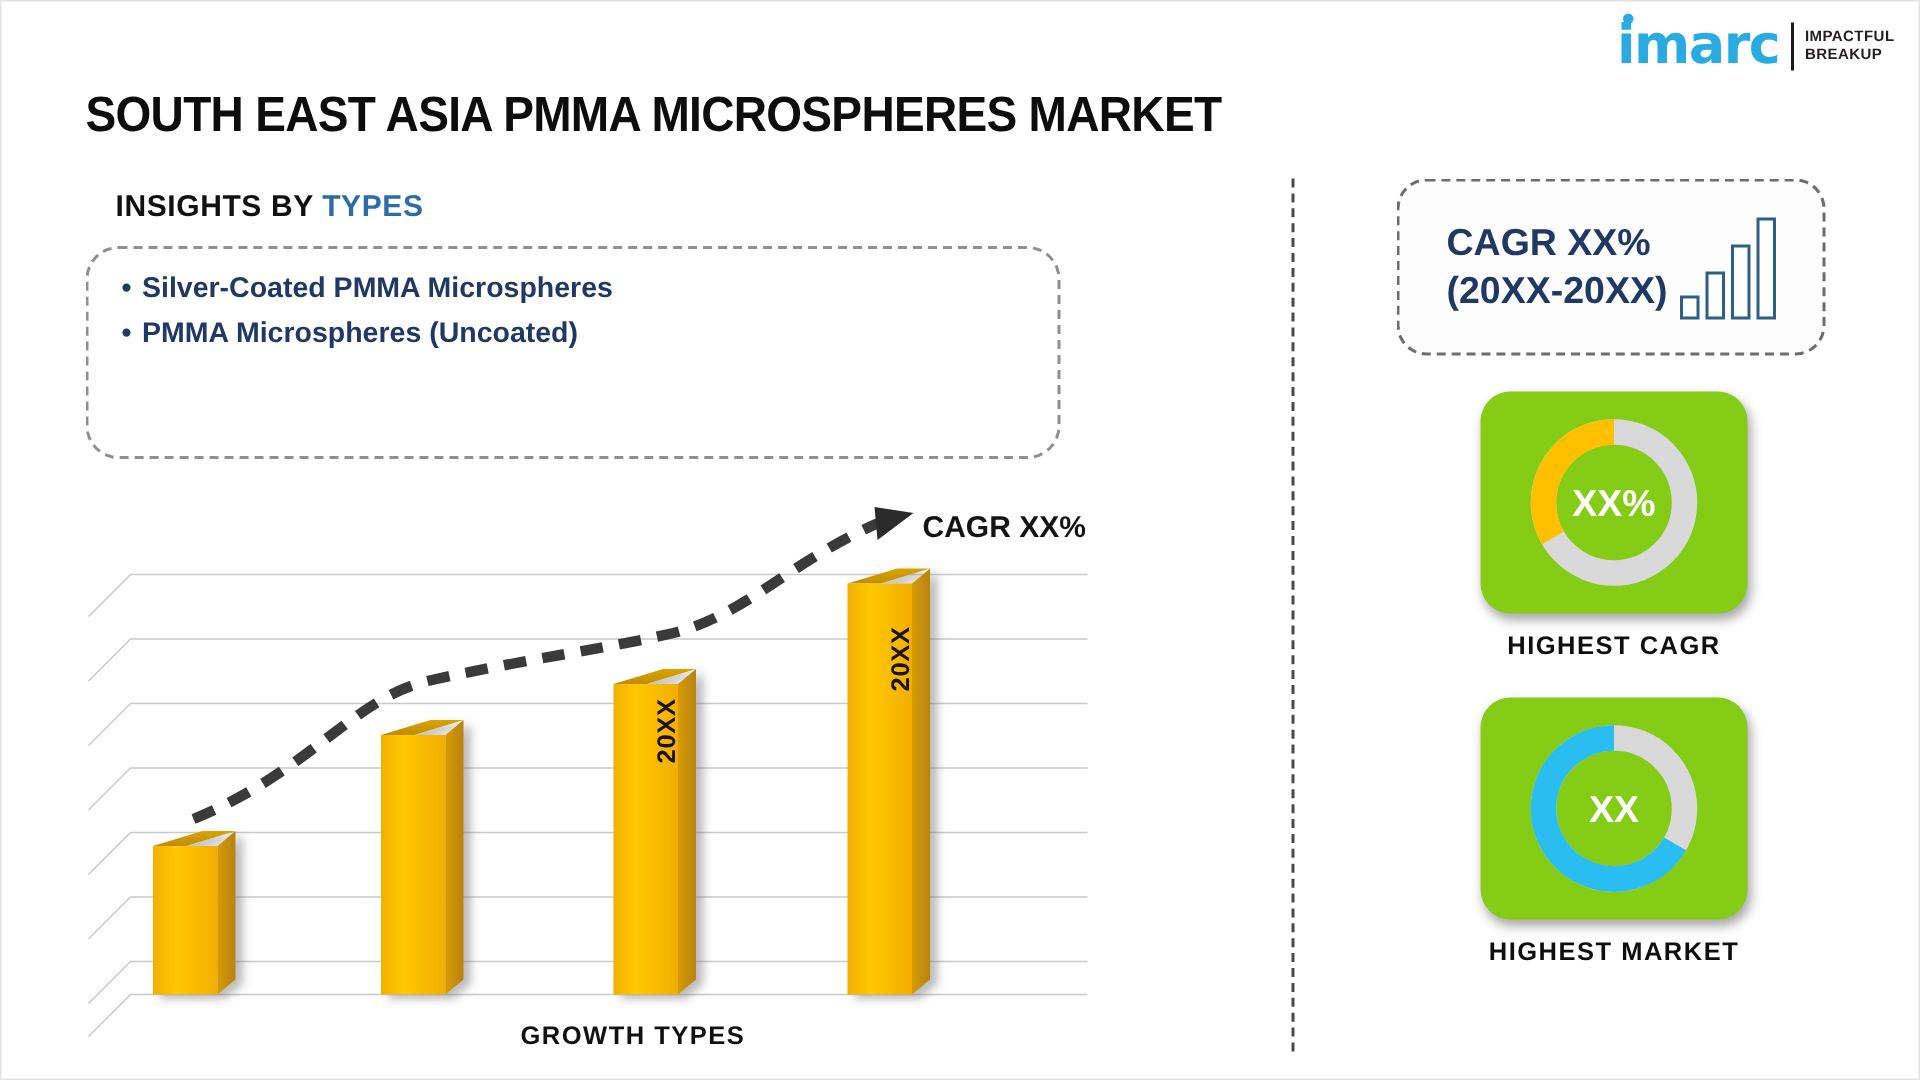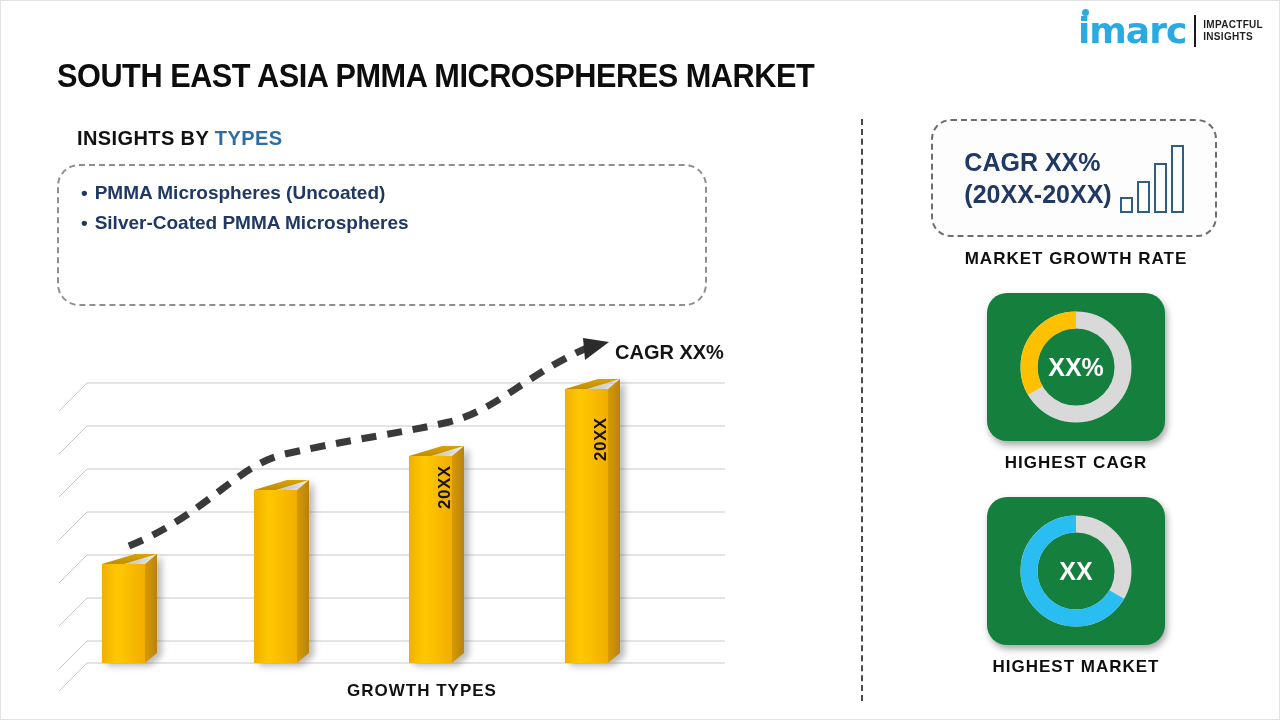--- a/index.html
+++ b/index.html
@@ -221,21 +221,21 @@
     letter-spacing: 1px;
     color: #0f0f0f;
     margin-top: 12px;
     white-space: nowrap;
   }
 
   .donut-tile {
     width: 178px;
     height: 148px;
     margin: 0 auto;
-    background: #15803d;
+    background: #84cc16;
     border-radius: 20px;
     display: flex;
     align-items: center;
     justify-content: center;
     box-shadow: 2px 4px 7px rgba(0,0,0,0.35);
   }
   .donut-tile svg { display: block; }
   .donut-value {
     font-weight: bold;
     font-size: 25px;
@@ -249,34 +249,34 @@
 <div id="page">
 
   <div id="logo">
     <div class="mark">
       <span class="dot"></span>
       <span>imarc</span>
     </div>
     <div class="divider"></div>
     <div class="tag">
       <div>IMPACTFUL</div>
-      <div>INSIGHTS</div>
+      <div>BREAKUP</div>
     </div>
   </div>
 
   <div id="title">SOUTH EAST ASIA PMMA MICROSPHERES MARKET</div>
 
   <div id="breakup-heading">
     <span>INSIGHTS BY </span><span class="accent">TYPES</span>
   </div>
 
   <div id="types-box">
     <ul id="types-list">
+      <li>Silver-Coated PMMA Microspheres</li>
       <li>PMMA Microspheres (Uncoated)</li>
-      <li>Silver-Coated PMMA Microspheres</li>
     </ul>
   </div>
 
   <div id="chart">
     <svg width="700" height="380" viewBox="0 0 700 380">
       <defs>
         <linearGradient id="barFront" x1="0" y1="0" x2="1" y2="0">
           <stop offset="0%" stop-color="#F0B000"></stop>
           <stop offset="35%" stop-color="#FFC805"></stop>
           <stop offset="100%" stop-color="#F2AE00"></stop>
@@ -351,21 +351,20 @@
         <div>CAGR XX%</div>
         <div>(20XX-20XX)</div>
       </div>
       <div id="cagr-bars">
         <i style="height:16px;"></i>
         <i style="height:32px;"></i>
         <i style="height:50px;"></i>
         <i style="height:68px;"></i>
       </div>
     </div>
-    <div class="stat-caption">MARKET GROWTH RATE</div>
 
     <div class="block-gap"></div>
 
     <div class="donut-tile">
       <svg width="128" height="128" viewBox="0 0 128 128">
         <circle cx="64" cy="64" r="47" fill="none" stroke="#D9D9D9" stroke-width="17"></circle>
         <path d="M64 17 A47 47 0 0 0 23.3 87.5" fill="none" stroke="#FFC000" stroke-width="17"></path>
         <text class="donut-value" x="64" y="73" text-anchor="middle">XX%</text>
       </svg>
     </div>

